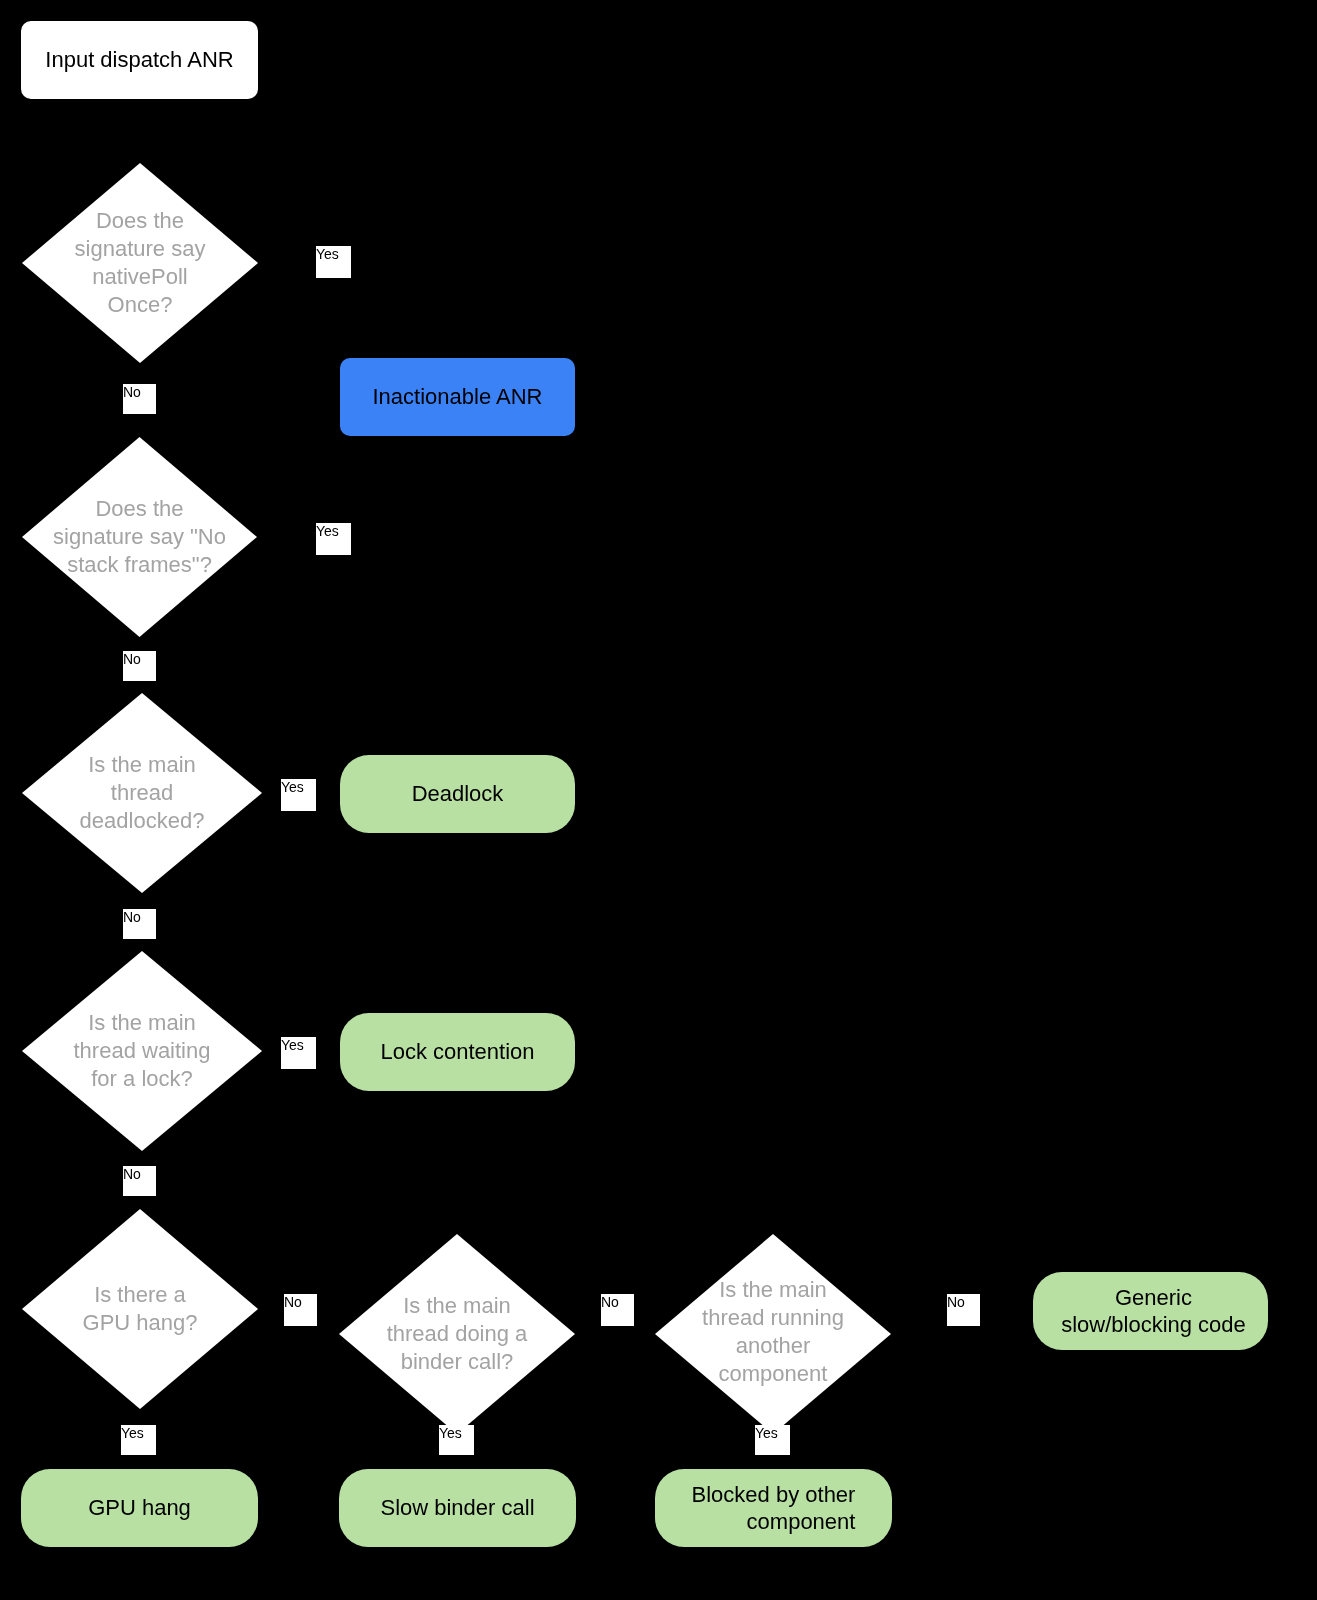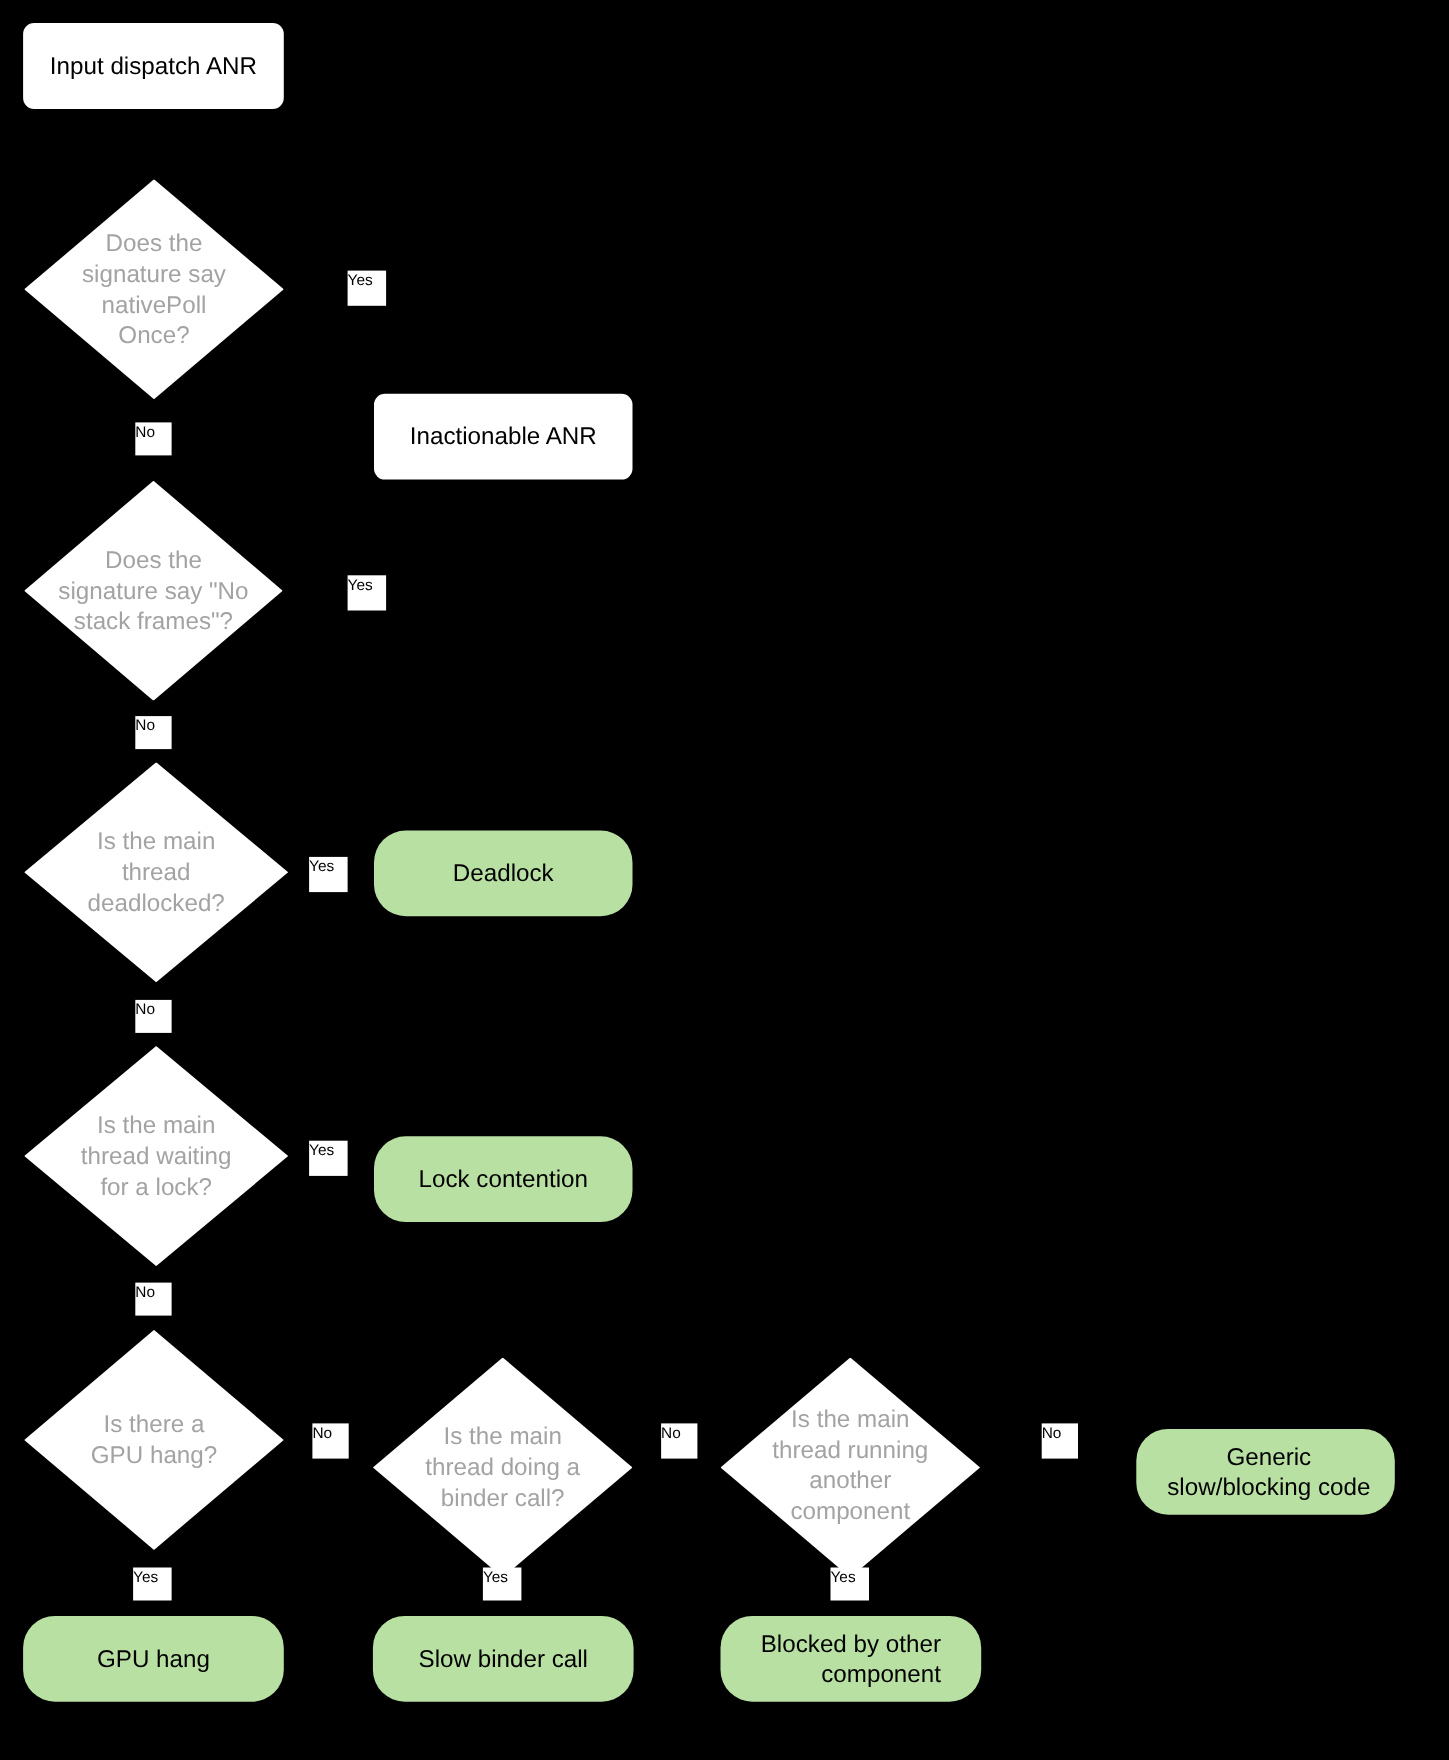--- a/index.html
+++ b/index.html
@@ -5,21 +5,21 @@
   html,body{margin:0;padding:0;background:#000;}
   body{width:1317px;height:1600px;position:relative;overflow:hidden;
        font-family:"Liberation Sans","DejaVu Sans",sans-serif;}
   #stage{position:absolute;inset:0;width:1206px;height:1600px;background:#000000;}
 
   
   .box{position:absolute;border-radius:10px;display:flex;align-items:center;
        justify-content:center;text-align:center;color:#000000;
        font-size:22px;line-height:1.25;box-sizing:border-box;padding:4px 10px;}
   .box.white{background:#FFFFFF;}
-  .box.pink {background:#ffffff;}
+  .box.pink {background:#3b82f6;}
   .box.green{background:#B9E0A3;border-radius:29px;}
 
   
   .diamond{position:absolute;}
   .diamond .shape{position:absolute;inset:0;background:#FFFFFF;
       clip-path:polygon(50% 0%,100% 50%,50% 100%,0% 50%);}
   .diamond .dtext{position:absolute;left:0;right:0;top:50%;
       transform:translateY(-50%);text-align:center;color:#a3a3a3;
       font-size:22px;line-height:1.27;padding:0 6px;box-sizing:border-box;
       white-space:pre-line;}
@@ -94,21 +94,21 @@
 
   <div class="diamond" style="left:22px;top:951px;width:240px;height:200px;">
     <div class="shape"></div>
     <div class="dtext">Is the main
 thread waiting
 for a lock?</div>
   </div>
   <div class="elabel" style="left:281px;top:1037px;width:35px;height:30px;">Yes</div>
   <div class="elabel" style="left:123px;top:1166px;width:33px;height:28px;">No</div>
 
-  <div class="box green" style="left:340px;top:1013px;width:235px;height:78px;margin-top:20px;">
+  <div class="box green" style="left:340px;top:1013px;width:235px;height:78px;">
     <span>Lock contention</span>
   </div>
 
   <div class="diamond" style="left:22px;top:1209px;width:236px;height:200px;">
     <div class="shape"></div>
     <div class="dtext">Is there a
 GPU hang?</div>
   </div>
   <div class="elabel" style="left:284px;top:1294px;width:33px;height:30px;">No</div>
   <div class="elabel" style="left:121px;top:1425px;width:35px;height:28px;">Yes</div>
@@ -125,21 +125,21 @@
   <div class="diamond" style="left:655px;top:1234px;width:236px;height:200px;">
     <div class="shape"></div>
     <div class="dtext" style="top:49%;">Is the main
 thread running
 another
 component</div>
   </div>
   <div class="elabel" style="left:947px;top:1294px;width:33px;height:30px;">No</div>
   <div class="elabel" style="left:755px;top:1425px;width:35px;height:28px;">Yes</div>
 
-  <div class="box green" style="left:1033px;top:1299px;width:235px;height:78px;white-space:pre-line;padding-left:16px;">
+  <div class="box green" style="left:1033px;top:1272px;width:235px;height:78px;white-space:pre-line;padding-left:16px;">
     <span style="white-space:pre-line;">Generic
 slow/blocking code</span>
   </div>
 
   <div class="box green" style="left:21px;top:1469px;width:237px;height:78px;text-align:center;">
     <span>GPU hang</span>
   </div>
 
   <div class="box green" style="left:339px;top:1469px;width:237px;height:78px;">
     <span>Slow binder call</span>

